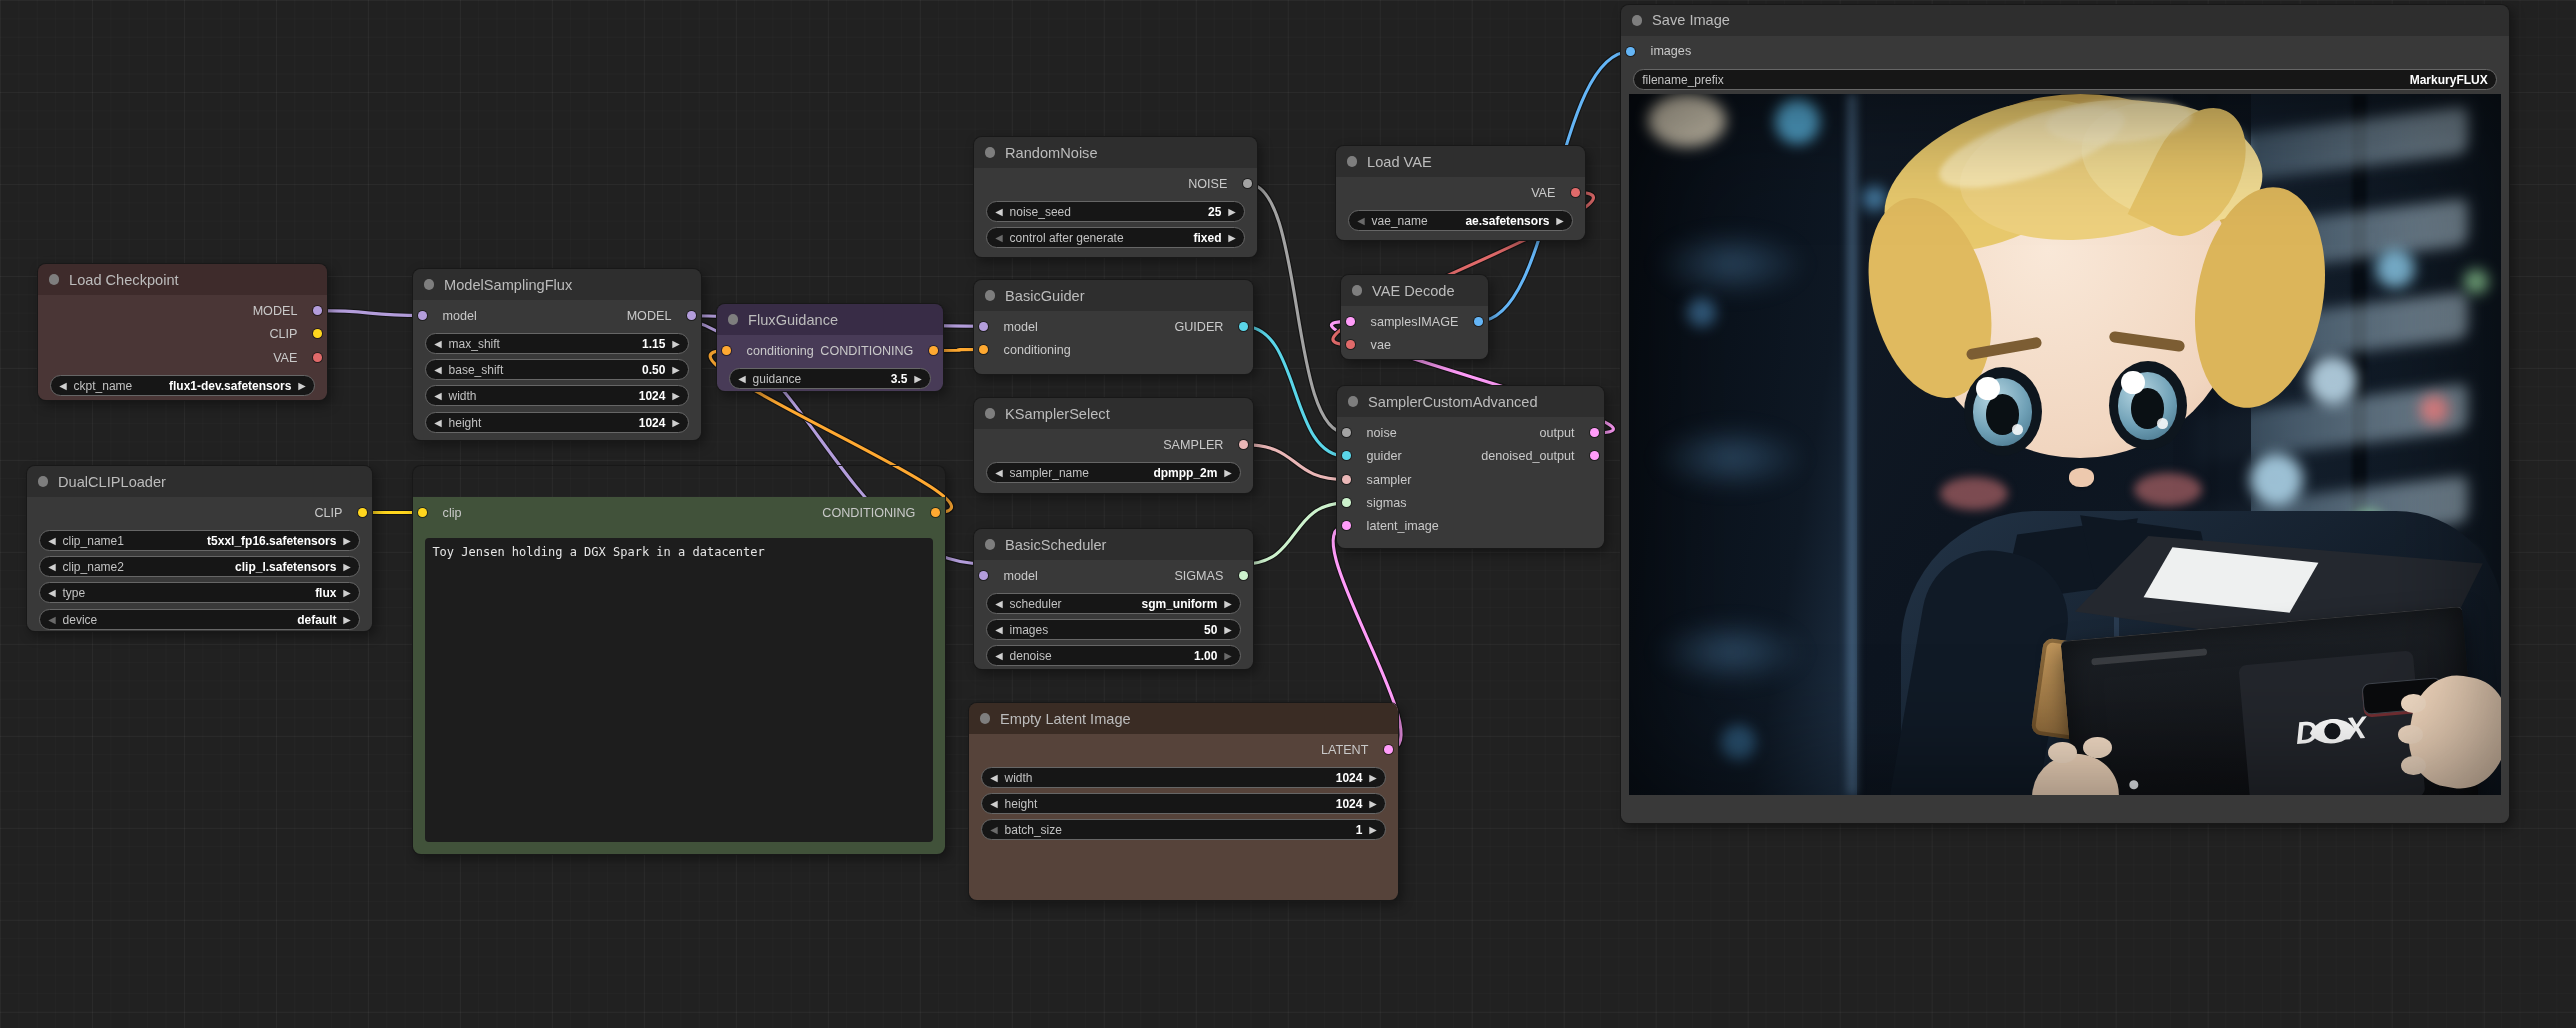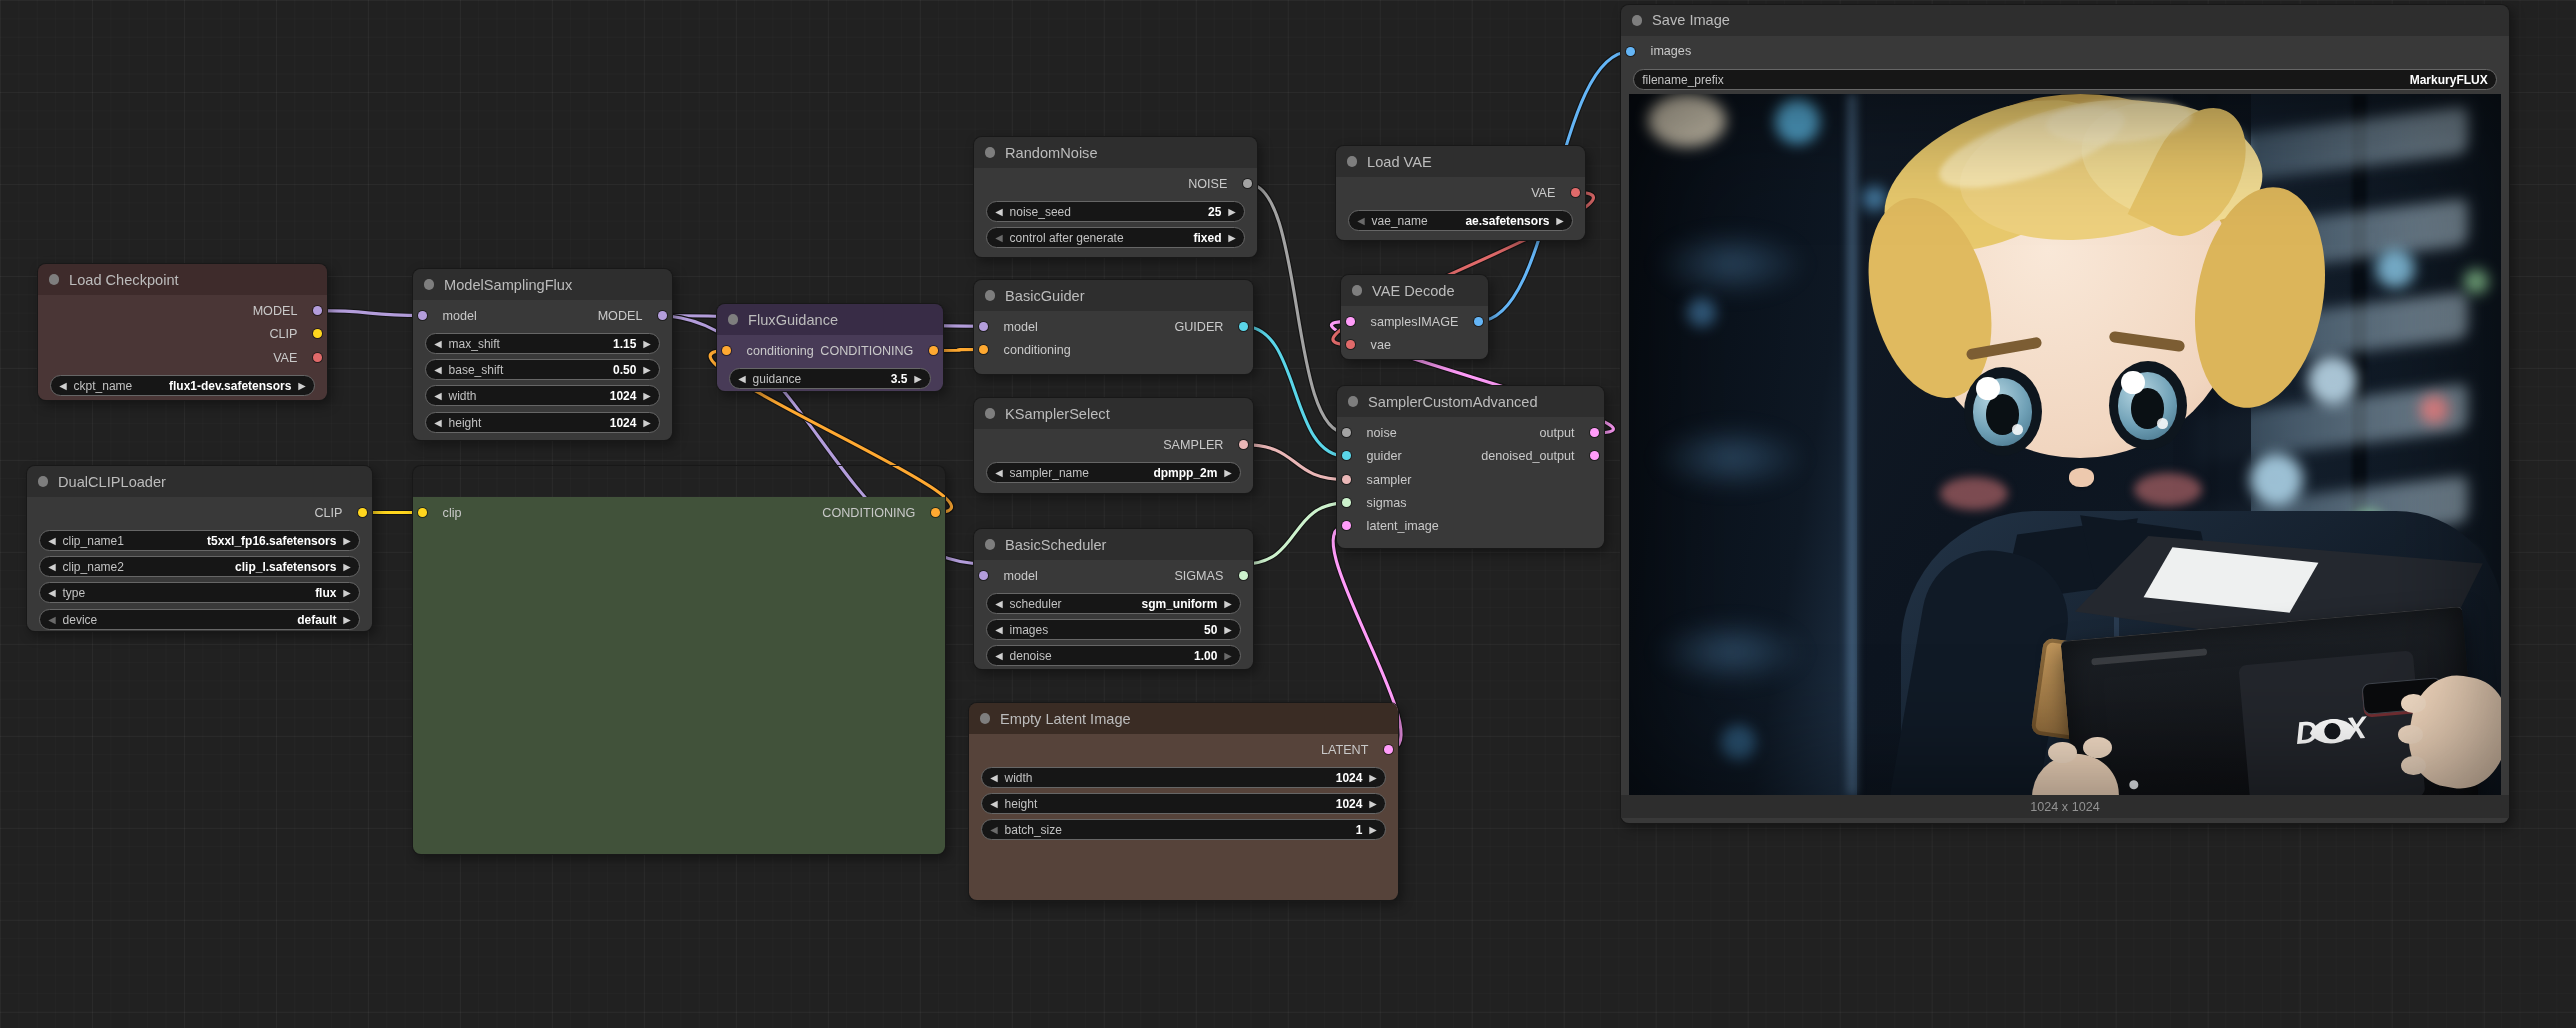--- a/index.html
+++ b/index.html
@@ -159,21 +159,21 @@
           <span class="w-value">flux</span>
           <span class="arrow">▶</span>
         </div>
         <div class="widget" style="top: 143px;">
           <span class="arrow dim">◀</span>
           <span class="w-label">device</span>
           <span class="w-value">default</span>
           <span class="arrow">▶</span>
         </div>
       </div>
-      <div class="node theme-default" style="left: 413px; top: 269px; width: 259px; height: 171px;">
+      <div class="node theme-default" style="left: 413px; top: 269px; width: 288px; height: 171px;">
         <div class="node-body"></div>
         <div class="node-header">
           <span class="title-dot"></span>
           <span class="node-title">ModelSamplingFlux</span>
         </div>
         <div class="slot in" style="top: 35px;">
           <span class="dot" style="background: rgb(179, 157, 219);"></span>
           <span class="slot-label">model</span>
         </div>
         <div class="slot out" style="top: 35px;">
@@ -229,20 +229,21 @@
       <div class="node theme-green" style="left: 413px; top: 466px; width: 532px; height: 388px;">
         <div class="node-body"></div>
         <div class="slot in" style="top: 35px;">
           <span class="dot" style="background: rgb(255, 214, 30);"></span>
           <span class="slot-label">clip</span>
         </div>
         <div class="slot out" style="top: 35px;">
           <span class="dot" style="background: rgb(255, 169, 49);"></span>
           <span class="slot-label">CONDITIONING</span>
         </div>
+        <div class="prompt-box" style="top: 72px; bottom: 11.6px;">Toy Jensen holding a DGX Spark in a datacenter</div>
       </div>
       <div class="node theme-default" style="left: 974px; top: 137px; width: 283px; height: 120px;">
         <div class="node-body"></div>
         <div class="node-header">
           <span class="title-dot"></span>
           <span class="node-title">RandomNoise</span>
         </div>
         <div class="slot out" style="top: 35px;">
           <span class="dot" style="background: rgb(163, 163, 163);"></span>
           <span class="slot-label">NOISE</span>
@@ -554,17 +555,16 @@
       <i style="left:419px;top:648px;width:29px;height:21.4px;border-radius:50%;background:#f6dfc8;"></i>
       <i style="left:454px;top:643px;width:29px;height:21.4px;border-radius:50%;background:#f6dfc8;"></i>
       <i style="left:781px;top:582px;width:97px;height:112px;border-radius:45%;background:#f4d9bf;transform:rotate(10deg);"></i>
       <i style="left:772px;top:600px;width:25px;height:19.4px;border-radius:50%;background:#f6dfc8;"></i>
       <i style="left:769px;top:631px;width:25px;height:19.4px;border-radius:50%;background:#f6dfc8;"></i>
       <i style="left:772px;top:662px;width:25px;height:19.4px;border-radius:50%;background:#f6dfc8;"></i>
     </span>
     <span class="vig"></span>
   </div>
 </div>
-        <div class="status-bar">1024 x 1024</div>
       </div>
     </div>
 </div>
 
 
 </body></html>

